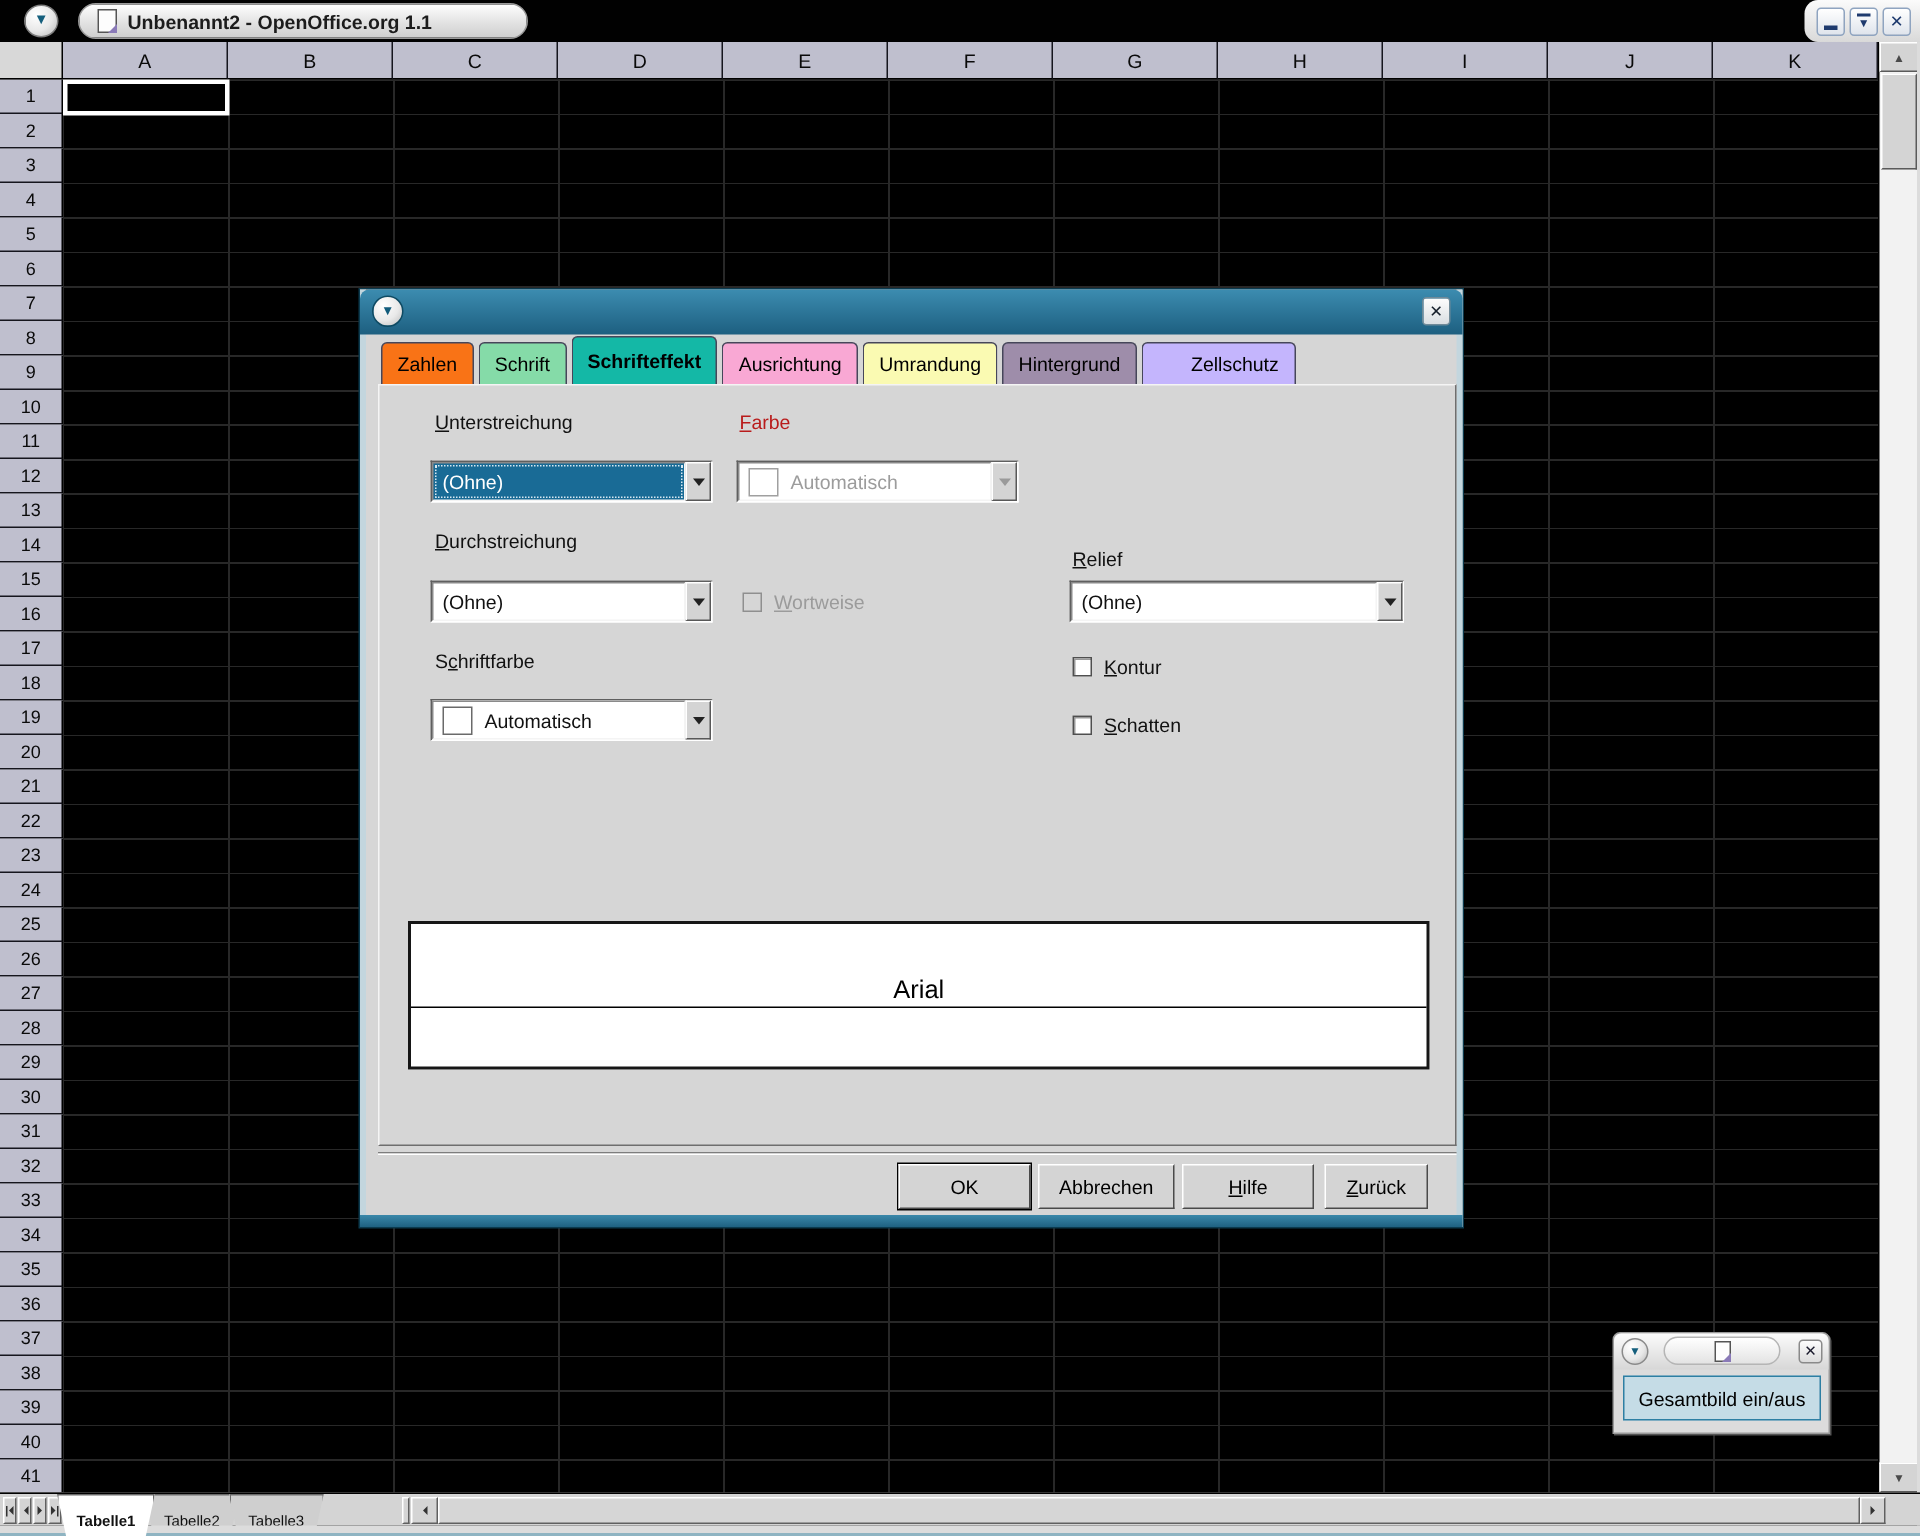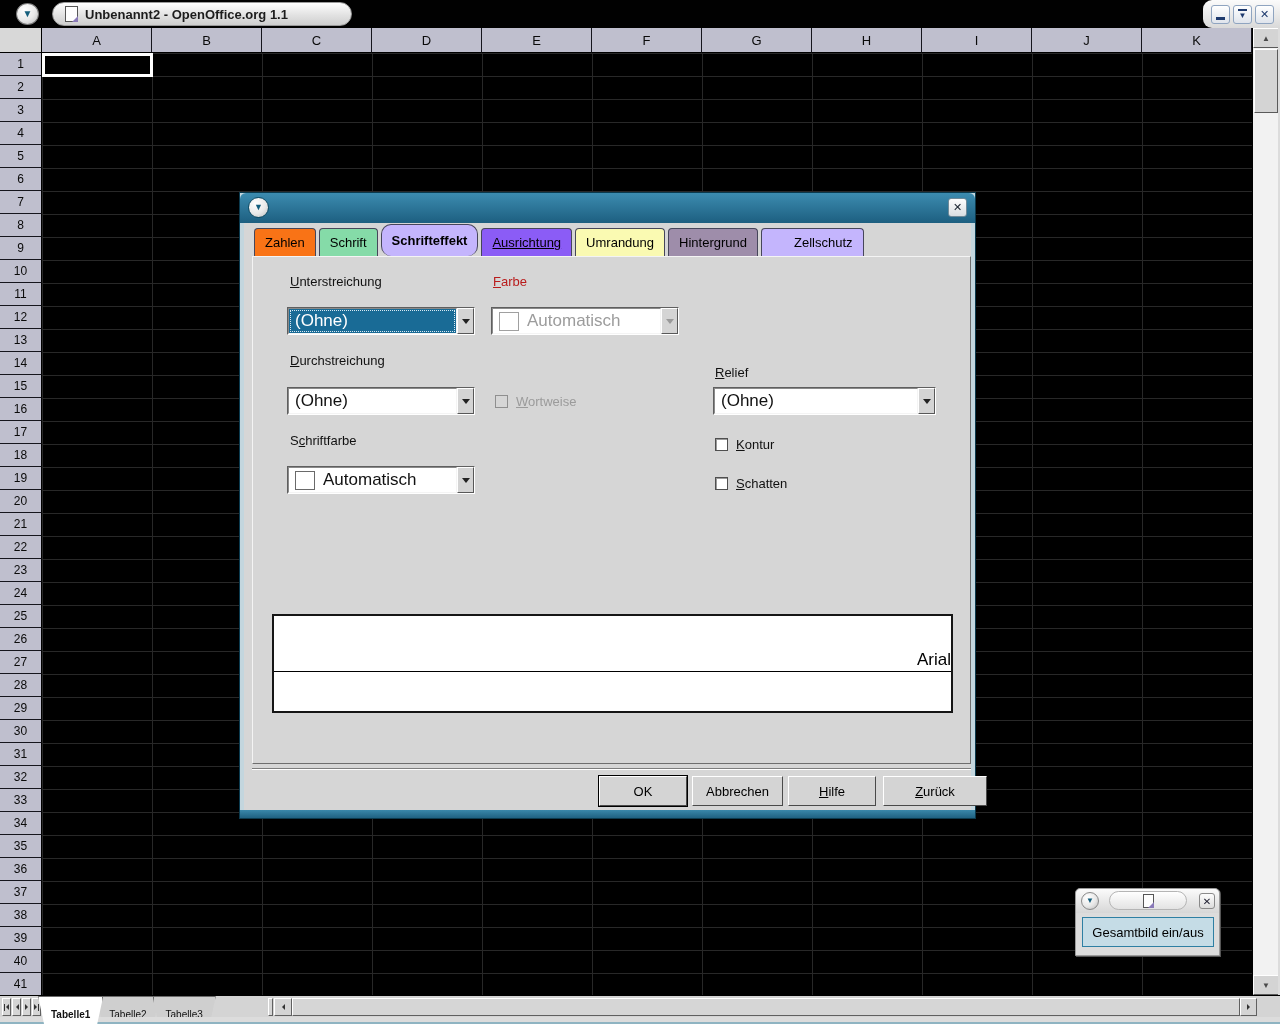--- a/index.html
+++ b/index.html
@@ -113,41 +113,41 @@
   .dtab.active { height:32px; font-weight:bold; position:relative; z-index:3; }
 
   .dlg-page { position:absolute; left:8px; top:63px; width:719px; height:508px; background:#d6d6d6;
     border:1px solid; border-color:#f4f4f4 #6e6e6e #6e6e6e #f4f4f4; z-index:2; }
   .lbl { position:absolute; font-size:13px; color:#111; white-space:nowrap; }
   .lbl.disabled { color:#b91c1c; }
   .mn { text-decoration:underline; }
 
   .dd { position:absolute; height:28px; background:#fff; border:1px solid; border-color:#5f5f5f #ffffff #ffffff #5f5f5f;
     display:flex; cursor:pointer; }
-  .dd-val { flex:1; display:flex; align-items:center; gap:8px; padding:0 6px; font-size:17px; color:#111;
+  .dd-val { flex:1; display:flex; align-items:center; gap:8px; padding:0 6px; font-size:13px; color:#111;
     border:1px solid; border-color:#8a8a8a #f4f4f4 #f4f4f4 #8a8a8a; background:#fff; overflow:hidden; }
   .dd.focused .dd-val { background:#196b96; color:#fff; outline:1px dotted #d9e9f2; outline-offset:-3px; }
   .dd-btn { flex:0 0 17px; background:#d4d4d4; border:1px solid; border-color:#ffffff #585858 #585858 #ffffff;
     display:flex; align-items:center; justify-content:center; }
   .dd-ar { width:0; height:0; border:4px solid transparent; border-top:5px solid #222; margin-top:5px; }
   .dd.disabled .dd-val { color:#9c9c9c; }
   .dd.disabled .dd-ar { border-top-color:#9a9a9a; }
   .well { width:20px; height:19px; background:#fff; border:1px solid #6a6a6a; flex:0 0 auto; }
   .dd.disabled .well { border-color:#a0a0a0; }
 
   .chk { position:absolute; display:flex; align-items:center; gap:8px; font-size:13px; color:#111; cursor:pointer; }
   .chk-box { width:13px; height:13px; background:#fff; border:1px solid #4f4f4f;
     box-shadow:inset 1px 1px 0 #9a9a9a; flex:0 0 auto; }
   .chk.disabled { color:#9b9b9b; cursor:default; }
   .chk.disabled .chk-box { background:#d6d6d6; border-color:#8f8f8f; box-shadow:none; }
 
   .preview { position:absolute; left:19px; top:357px; width:681px; height:99px; background:#fff;
     border:2px solid #161616; }
   .preview-line { position:absolute; left:0; right:0; top:55px; height:1px; background:#000; }
-  .preview-text { position:absolute; left:0; right:0; bottom:43px; text-align:right; font-size:17px;
+  .preview-text { position:absolute; left:0; right:0; bottom:43px; text-align:center; font-size:17px;
     color:#000; line-height:1; }
 
   .dlg-sep { position:absolute; left:8px; top:575px; width:719px; height:2px;
     border-top:1px solid #7d7d7d; border-bottom:1px solid #fff; }
   .btn { position:absolute; top:583px; height:30px; background:#d4d4d4; border:1px solid;
     border-color:#ffffff #4a4a4a #4a4a4a #ffffff; display:flex; align-items:center; justify-content:center;
     font-size:13px; color:#000; cursor:pointer; }
   .btn.default { box-shadow:0 0 0 1px #000; }
   .dlg-bottom { position:absolute; left:-4px; bottom:0; width:735px; height:8px;
     background:linear-gradient(#3a88aa,#1f6181); }
@@ -314,22 +314,22 @@
         <span>▼</span>
       </div>
       <div class="dlg-close">
         <span>✕</span>
       </div>
     </div>
 
     <div class="dlg-tabs" id="dlg-tabs">
         <div class="dtab" style="background: #f97316;">Zahlen</div>
         <div class="dtab" style="background: rgb(133, 219, 168);">Schrift</div>
-        <div class="dtab active" style="background: #c4b5fd; border-radius: 10px;">Schrifteffekt</div>
-        <div class="dtab" style="background: #8b5cf6; text-decoration: underline;">Ausrichtung</div>
+        <div class="dtab active" style="background: #14b8a6;">Schrifteffekt</div>
+        <div class="dtab" style="background: #f9a8d4;">Ausrichtung</div>
         <div class="dtab" style="background: rgb(250, 250, 178);">Umrandung</div>
         <div class="dtab" style="background: rgb(158, 141, 170);">Hintergrund</div>
         <div class="dtab" style="background: #c4b5fd; padding-left: 32px;">Zellschutz</div>
       </div>
 
     <div class="dlg-page">
       <div class="lbl" style="left:37px;top:17px"><span></span><span class="mn">U</span><span>nterstreichung</span></div>
       <div class="dd focused" style="left:34px;top:50px;width:188px">
         <div class="dd-val">(Ohne)</div>
         <div class="dd-btn">
@@ -398,21 +398,21 @@
     <div class="dlg-sep"></div>
     <div class="btn default" style="left:355px;width:88px">
       <span>OK</span>
     </div>
     <div class="btn" style="left:448px;width:91px">
       <span>Abbrechen</span>
     </div>
     <div class="btn" style="left:544px;width:88px">
       <span><span></span><span class="mn">H</span><span>ilfe</span></span>
     </div>
-    <div class="btn" style="left:639px;width:104px">
+    <div class="btn" style="left:639px;width:69px">
       <span><span></span><span class="mn">Z</span><span>urück</span></span>
     </div>
     <div class="dlg-bottom"></div>
   </div>
 
   <div class="float-win">
     <div class="fw-titlebar">
       <div class="fw-circle">
         <span>▼</span>
       </div>

